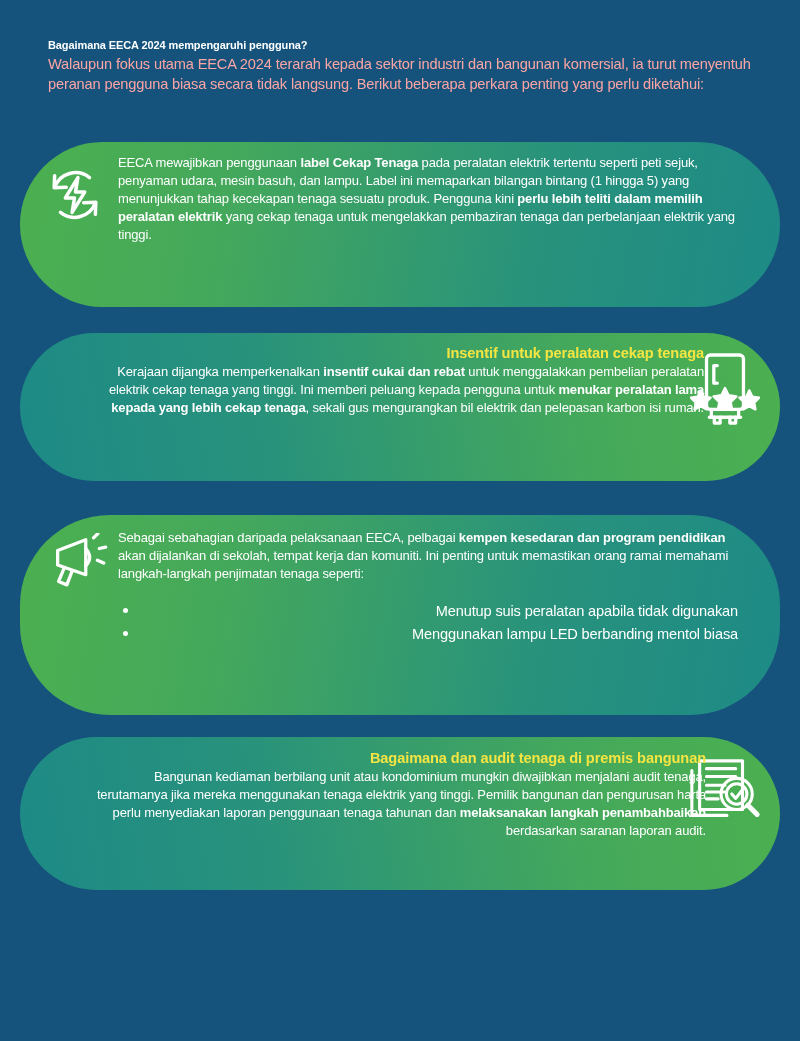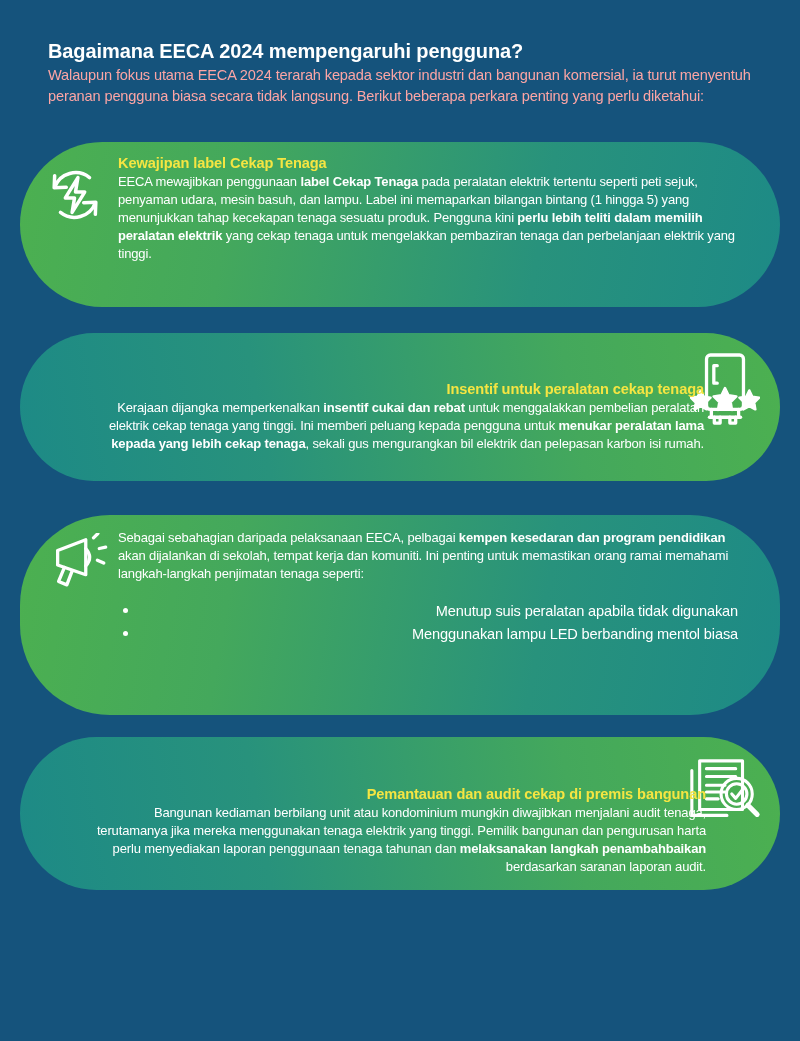--- a/index.html
+++ b/index.html
@@ -12,21 +12,21 @@
   #page {
     position: relative;
     width: 800px; height: 1041px;
     background: #15537c;
     overflow: hidden;
   }
 
   
   .header { position: absolute; left: 48px; top: 38px; width: 710px; }
   .header h1 {
-    font-size: 20px; font-weight: bold; color: #ffffff;
+    font-size: 11px; font-weight: bold; color: #ffffff;
     letter-spacing: -0.1px; line-height: 1.32; margin-bottom: 1px;
   }
   .header p {
     font-size: 14.6px; color: #fca5a5; line-height: 1.43;
     letter-spacing: -0.15px;
   }
 
   
   .card {
     position: absolute;
@@ -36,21 +36,21 @@
   .card.g-lr { background: linear-gradient(100deg, #4cb050 0%, #44a85c 28%, #28927c 68%, #1d8a86 100%); }
   .card.g-rl { background: linear-gradient(260deg, #4cb050 0%, #44a85c 28%, #28927c 68%, #1d8a86 100%); }
 
   .card-body { position: relative; height: 100%; }
 
   .ctitle { font-size: 14.6px; font-weight: bold; color: #f5e542; line-height: 1.3; letter-spacing: -0.1px; }
   .ctext  { font-size: 13px; color: #ffffff; line-height: 1.385; letter-spacing: -0.15px; }
   .ctext b { font-weight: bold; color:#ffffff; }
 
   .text-left  { text-align: left; }
-  .text-right { text-align: right; margin-top: 36px; }
+  .text-right { text-align: right; }
 
   .icon-box { position: absolute; color: #ffffff; }
   .icon-box svg { display: block; }
 
   
   .blist { list-style: none; margin-top: 17px; text-align: right; }
   .blist li {
     position: relative; padding-left: 23px;
     font-size: 14.6px; color: #fff; line-height: 1.55; letter-spacing: -0.15px;
   }
@@ -79,21 +79,20 @@
       <div class="icon-box" style="left:24px; top:22px;">
         <svg width="62" height="62" viewBox="0 0 64 64" fill="none" stroke="#fff" stroke-width="3.6" stroke-linecap="round" stroke-linejoin="round">
           <path d="M11 24 A23 23 0 0 1 47 14"></path>
           <polyline points="11,12 10.5,24.5 23,24"></polyline>
           <path d="M53 40 A23 23 0 0 1 17 50"></path>
           <polyline points="53,52 53.5,39.5 41,40"></polyline>
           <path d="M35 14 L22 35 L31.5 35 L29 50 L42 29 L32.5 29 Z"></path>
         </svg>
       </div>
       <div class="text-left" style="position:absolute; left:98px; top:12px; width:630px;">
-        <div class="ctitle">Kewajipan label Cekap Tenaga</div>
         <div class="ctext">EECA mewajibkan penggunaan <b>label Cekap Tenaga</b> pada peralatan elektrik tertentu seperti peti sejuk, penyaman udara, mesin basuh, dan lampu. Label ini memaparkan bilangan bintang (1 hingga 5) yang menunjukkan tahap kecekapan tenaga sesuatu produk. Pengguna kini <b>perlu lebih teliti dalam memilih peralatan elektrik</b> yang cekap tenaga untuk mengelakkan pembaziran tenaga dan perbelanjaan elektrik yang tinggi.</div>
       </div>
     </div>
   </div>
 
   <div class="card g-rl" id="card1" style="left:20px; top:333px; width:760px; height:148px;">
     <div class="card-body">
       <div class="icon-box" style="right:20px; top:18px;">
         <svg width="70" height="78" viewBox="0 0 72 80" fill="none" stroke="#fff" stroke-width="3.4" stroke-linecap="round" stroke-linejoin="round">
           <rect x="17" y="4" width="38" height="56" rx="4"></rect>
@@ -141,21 +140,21 @@
           <rect x="14" y="6" width="44" height="50"></rect>
           <path d="M21 14 L51 14 M21 22 L51 22"></path>
           <path d="M21 31 L40 31 M21 38 L40 38 M21 45 L33 45"></path>
           <circle cx="52" cy="40" r="16" fill="none"></circle>
           <circle cx="52" cy="40" r="10.5" fill="none"></circle>
           <polyline points="47,40 51,44.5 58,35.5"></polyline>
           <path d="M63.5 51.5 L73 61" stroke-width="5.2"></path>
         </svg>
       </div>
       <div class="text-right" style="position:absolute; left:70px; top:12px; width:616px;">
-        <div class="ctitle">Pemantauan dan audit cekap di premis bangunan</div>
+        <div class="ctitle">Bagaimana dan audit tenaga di premis bangunan</div>
         <div class="ctext">Bangunan kediaman berbilang unit atau kondominium mungkin diwajibkan menjalani audit tenaga, terutamanya jika mereka menggunakan tenaga elektrik yang tinggi. Pemilik bangunan dan pengurusan harta perlu menyediakan laporan penggunaan tenaga tahunan dan <b>melaksanakan langkah penambahbaikan</b> berdasarkan saranan laporan audit.</div>
       </div>
     </div>
   </div>
 
   <svg class="illus" viewBox="0 0 800 130">
     <g fill="#6cc24a">
       <g>
         <path d="M430 955 L449 986 L441 986 L456 1012 L446 1012 L461 1036 L399 1036 L414 1012 L404 1012 L419 986 L411 986 Z" transform="translate(0,-5)"></path>
         <rect x="427" y="1026" width="6" height="15"></rect>

